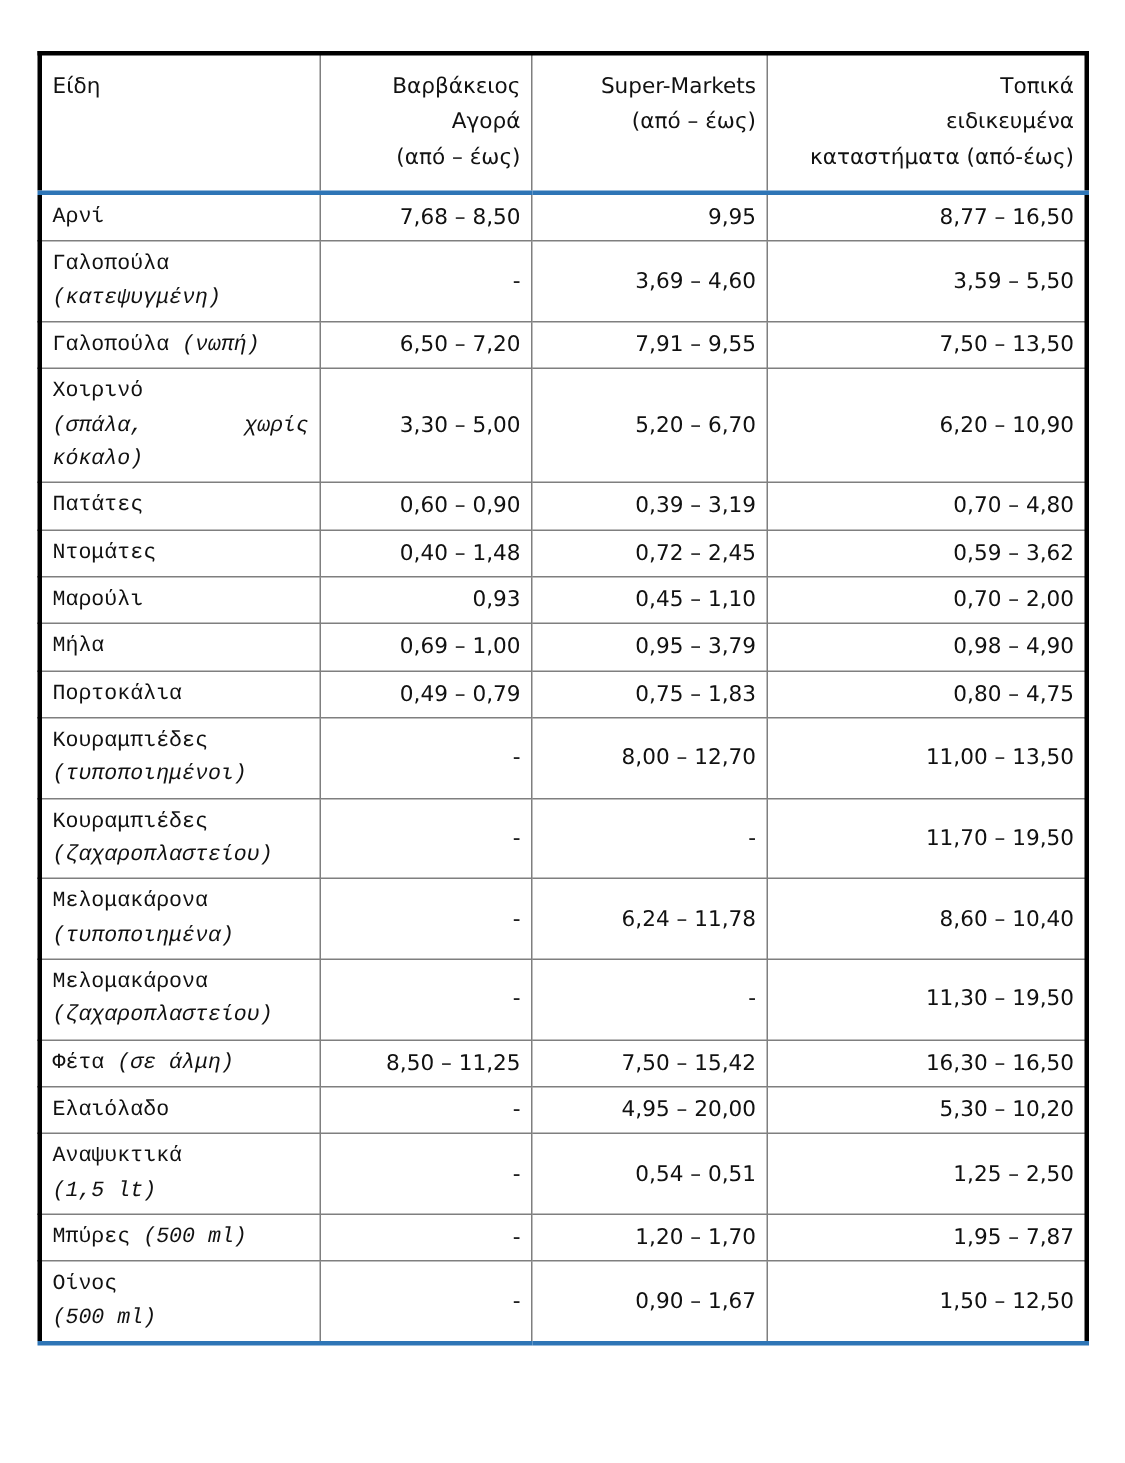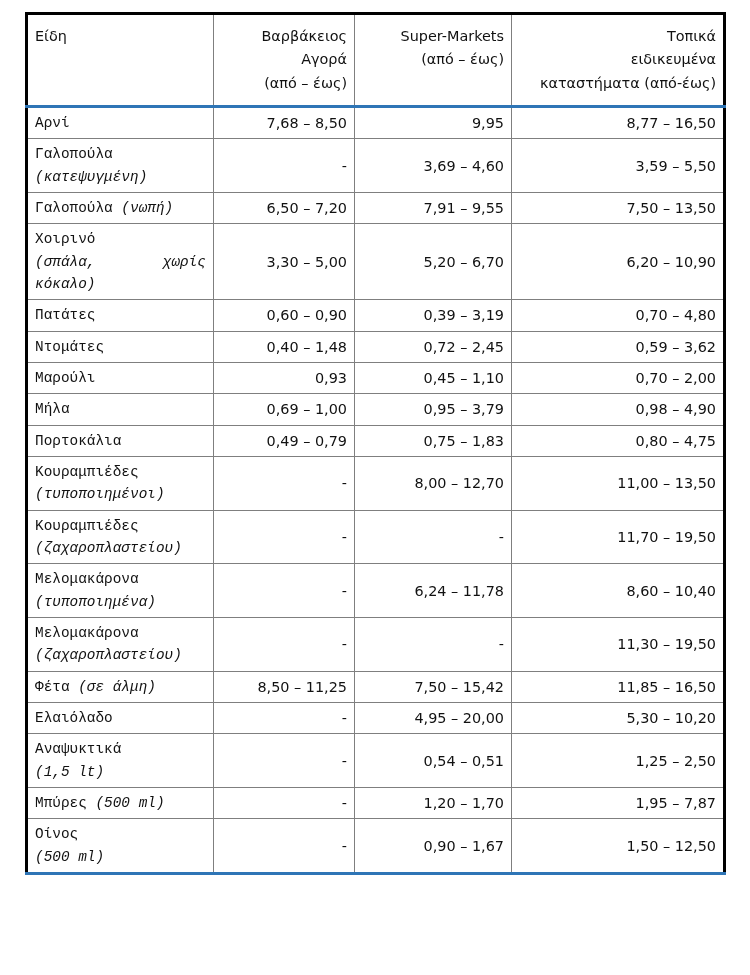--- a/index.html
+++ b/index.html
@@ -30,21 +30,21 @@
     top: -15px;
     font-size: 14.5px;
     color: #d9d9d9;
     white-space: nowrap;
     letter-spacing: 0.3px;
   }
 
   #table-wrap {
     position: absolute;
     left: 25px;
-    top: 12px;
+    top: 34px;
     width: 698px;
   }
 
   table.price-table {
     width: 698px;
     border-collapse: collapse;
     table-layout: fixed;
     font-size: 14.4px;
     background: #ffffff;
     border-left: 3px solid #000000;
@@ -237,21 +237,21 @@
             <span class="lbl-line sub">(ζαχαροπλαστείου)</span>
           </td>
           <td class="cell-val">-</td>
           <td class="cell-val">-</td>
           <td class="cell-val">11,30 – 19,50</td>
         </tr>
         <tr>
           <td class="cell-item"><span>Φέτα </span><span class="sub">(σε άλμη)</span></td>
           <td class="cell-val">8,50 – 11,25</td>
           <td class="cell-val">7,50 – 15,42</td>
-          <td class="cell-val">11,85 – 16,50</td>
+          <td class="cell-val">16,30 – 16,50</td>
         </tr>
         <tr>
           <td class="cell-item"><span>Ελαιόλαδο</span></td>
           <td class="cell-val">-</td>
           <td class="cell-val">4,95 – 20,00</td>
           <td class="cell-val">5,30 – 10,20</td>
         </tr>
         <tr>
           <td class="cell-item">
             <span class="lbl-line">Αναψυκτικά</span>

